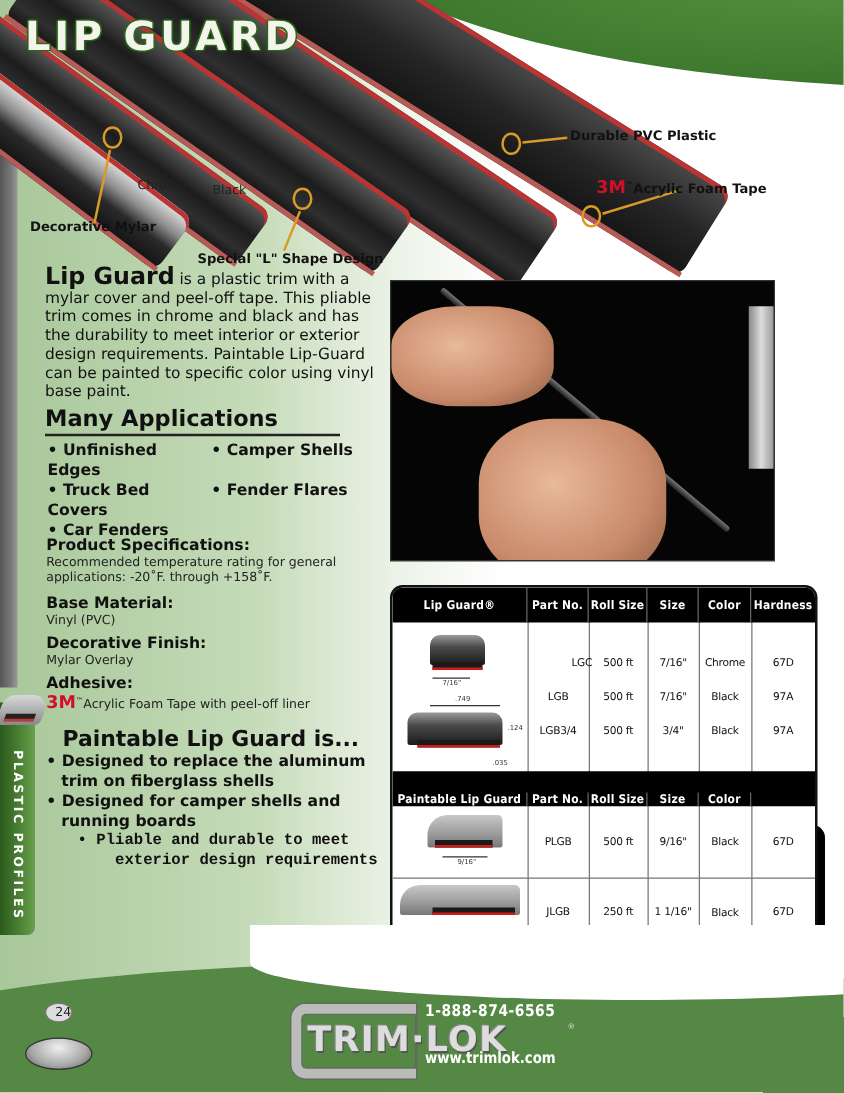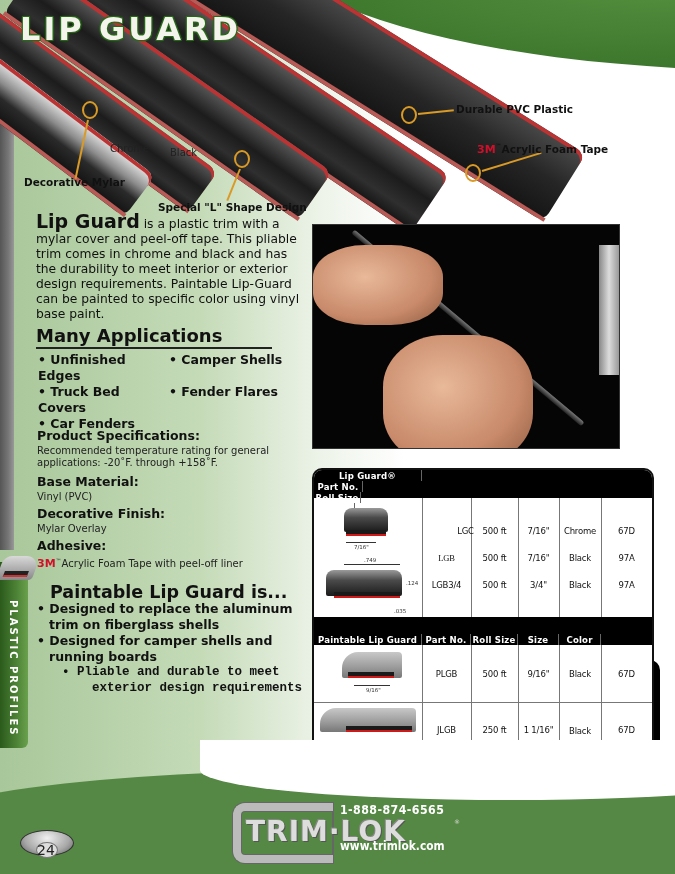--- a/index.html
+++ b/index.html
@@ -32,21 +32,21 @@
 
   .title { position: absolute; left: 20px; top: 10px; font-family: "DejaVu Sans", sans-serif;
     font-size: 32px; font-weight: bold; letter-spacing: 3px; color: #f4f4ec;
     text-shadow: 0 0 2px #1f5a12, 0 0 3px #2f7a20, 1px 1px 0 #2a6a1a, -1px -1px 0 #2a6a1a, 1px -1px 0 #2a6a1a, -1px 1px 0 #2a6a1a; }
 
   
   .callout-ring { position: absolute; width: 16px; height: 18px; border: 2px solid #d99a26; border-radius: 50%; }
   .callout-line { position: absolute; height: 2px; background: #d99a26; transform-origin: left center; }
   .callout-label { position: absolute; font-size: 10.5px; font-weight: bold; color: #111; white-space: nowrap; }
   .callout-small { position: absolute; font-size: 10px; color: #222; }
-  .brand-3m { color: #d0102a; font-weight: 900; font-size: 11px; margin-top: 23px; }
+  .brand-3m { color: #d0102a; font-weight: 900; font-size: 14px; margin-top: 23px; }
   .tm { font-size: 6px; vertical-align: super; }
 
   
   .intro { position: absolute; left: 36px; top: 214px; width: 275px; font-size: 12.3px; line-height: 15px; color: #111; }
   .intro .lead { font-size: 19px; font-weight: bold; }
 
   .apps-title { position: absolute; left: 36px; top: 325px; font-size: 18px; font-weight: bold; }
   .apps-rule { position: absolute; left: 36px; top: 347px; width: 236px; height: 1.5px; background: #222; }
   .apps-list { position: absolute; left: 38px; top: 352px; font-size: 12.5px; font-weight: bold; line-height: 16px; }
   .apps-list .row { display: flex; }
@@ -94,22 +94,22 @@
   .prof-gray { position: absolute; background: linear-gradient(180deg, #c8c8c8 0%, #9a9a9a 60%, #777 100%); border-radius: 16px 4px 2px 2px; }
   .prof-base { position: absolute; height: 6px; background: #1a1a1a; border-bottom: 2px solid #d01a1a; }
   .dim { position: absolute; font-size: 5.5px; color: #333; }
   .dim-line { position: absolute; height: 1px; background: #333; }
 
   
   .footer-band { position: absolute; left: -100px; top: 770px; width: 900px; height: 200px; background: #558844; border-radius: 50% 50% 0 0 / 30% 20% 0 0; }
   .footer-white { position: absolute; left: 200px; top: 740px; width: 620px; height: 60px; background: #fff; border-radius: 0 0 50% 50%; }
   .page-badge { position: absolute; left: 20px; top: 830px; width: 54px; height: 26px; border-radius: 50%;
     background: radial-gradient(ellipse at 50% 30%, #f0f0f0 0%, #a8a8a8 60%, #555 100%); border: 1px solid #333; }
-  .page-num { position: absolute; left: 36px; top: 842px; width: 22px; height: 16px; border-radius: 50%; background: #ddd; border: 1px solid #777;
-    font-size: 14px; text-align: left; line-height: 15px; color: #222; }
+  .page-num { position: absolute; left: 36px; top: 802px; width: 22px; height: 16px; border-radius: 50%; background: #ddd; border: 1px solid #777;
+    font-size: 10px; text-align: right; line-height: 15px; color: #222; }
   .logo-c { position: absolute; left: 233px; top: 803px; width: 100px; height: 60px; border: 8px solid #bbb; border-right: none; border-radius: 12px 0 0 12px;
     background: transparent; box-shadow: inset 0 0 0 1px #666, 0 0 0 1px #666; }
   .logo-trim { position: absolute; left: 246px; top: 815px; font-size: 28px; font-weight: bold; color: #ddd; letter-spacing: 1px;
     text-shadow: 1px 1px 0 #555, -1px -1px 0 #888; }
   .logo-phone { position: absolute; left: 340px; top: 802px; font-family: "DejaVu Sans", sans-serif; font-size: 13px; font-weight: bold; color: #fff; letter-spacing: 0.5px; transform: scaleX(0.85); transform-origin: left; }
   .logo-web { position: absolute; left: 340px; top: 838px; font-size: 12.5px; font-weight: bold; color: #fff; transform: scaleX(0.85); transform-origin: left; }
   .logo-reg { position: absolute; left: 454px; top: 818px; font-size: 6px; color: #ddd; }
 </style>
 </head>
 <body>
@@ -216,21 +216,21 @@
   <div class="tbl-shadow"></div>
   <div class="tbl-shadow2"></div>
   <div class="tbl">
 
     <div class="vline" style="left:108px;"></div>
     <div class="vline" style="left:157px;"></div>
     <div class="vline" style="left:204px;"></div>
     <div class="vline" style="left:245px;"></div>
     <div class="vline" style="left:287px;"></div>
 
-    <div class="tbl-head" style="top:0;flex-direction:column;">
+    <div class="tbl-head" style="top:0;">
       <div class="h col-img">Lip Guard®</div>
       <div class="h col-part">Part No.</div>
       <div class="h col-roll">Roll Size</div>
       <div class="h col-size">Size</div>
       <div class="h col-color">Color</div>
       <div class="h col-hard" style="border-right:none;">Hardness</div>
     </div>
 
     <div class="prof-body" style="left:30px;top:38px;width:44px;height:24px;"></div>
     <div class="prof-base" style="left:32px;top:60px;width:40px;"></div>
@@ -245,21 +245,21 @@
     <div class="dim" style="left:80px;top:138px;">.035</div>
 
     <div>
       <div class="cell" style="left:108px;width:49px;top:56px;margin-left:19px;">LGC</div>
       <div class="cell" style="left:157px;width:47px;top:56px;">500 ft</div>
       <div class="cell" style="left:204px;width:41px;top:56px;">7/16"</div>
       <div class="cell" style="left:245px;width:42px;top:56px;">Chrome</div>
       <div class="cell" style="left:287px;width:51px;top:56px;">67D</div>
     </div>
     <div>
-      <div class="cell" style="left:108px;width:49px;top:83px;font-family:Liberation Serif, serif;">LGB</div>
+      <div class="cell" style="left:108px;width:49px;top:83px;">LGB</div>
       <div class="cell" style="left:157px;width:47px;top:83px;">500 ft</div>
       <div class="cell" style="left:204px;width:41px;top:83px;">7/16"</div>
       <div class="cell" style="left:245px;width:42px;top:83px;">Black</div>
       <div class="cell" style="left:287px;width:51px;top:83px;">97A</div>
     </div>
     <div>
       <div class="cell" style="left:108px;width:49px;top:110px;">LGB3/4</div>
       <div class="cell" style="left:157px;width:47px;top:110px;">500 ft</div>
       <div class="cell" style="left:204px;width:41px;top:110px;">3/4"</div>
       <div class="cell" style="left:245px;width:42px;top:110px;">Black</div>

